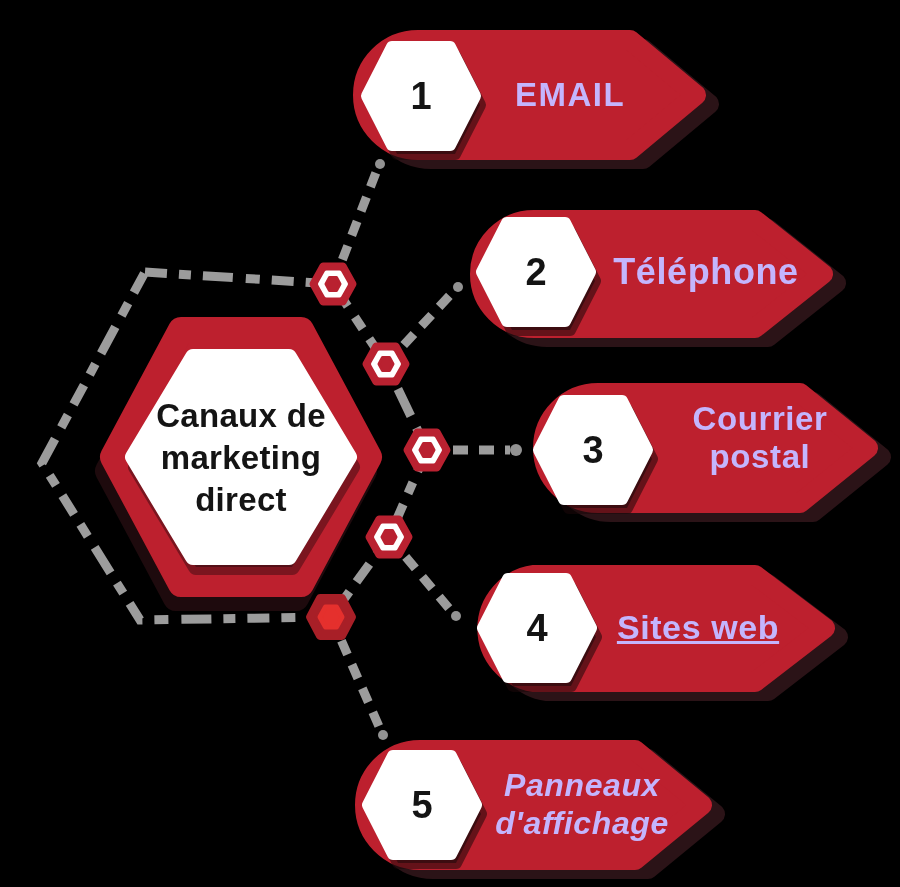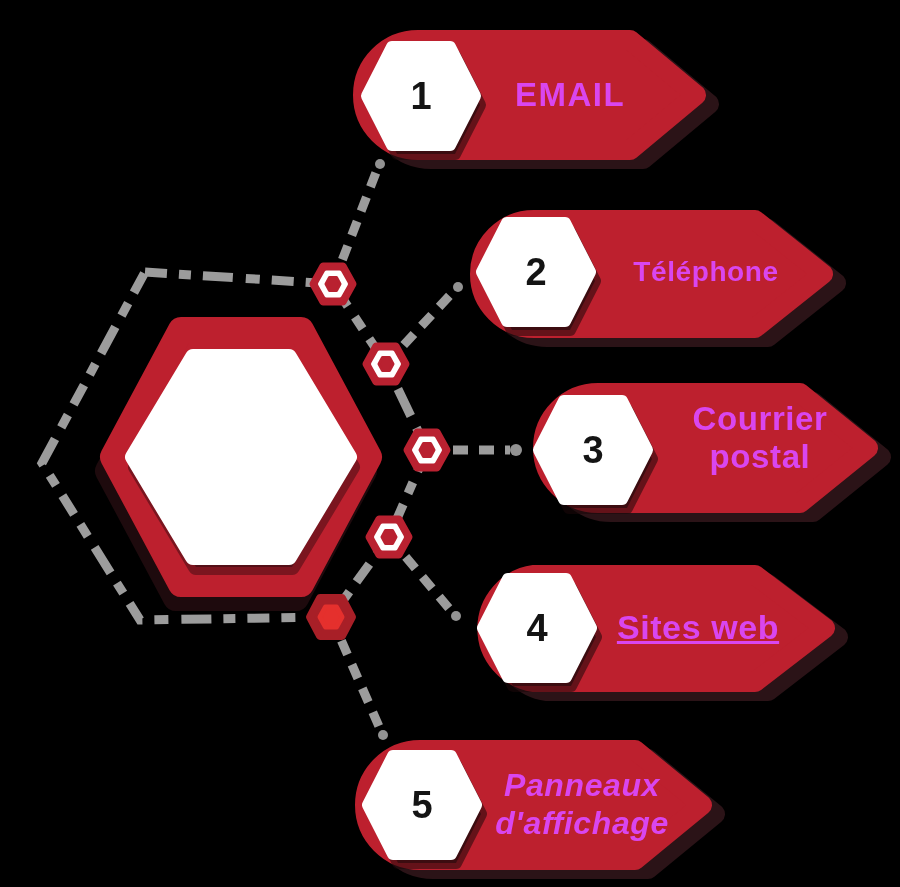--- a/index.html
+++ b/index.html
@@ -36,23 +36,23 @@
          text-align:center; white-space:pre-line; font-weight:700; }
   .center-title { left:101px; top:394px; width:280px; height:128px;
                   color:#141414; font-size:33px; line-height:42px; letter-spacing:0.3px; }
   .num { width:80px; height:60px; color:#141414; font-size:38px; }
   #num1 { left:381px; top:66px;  } 
   #num2 { left:496px; top:242px; }
   #num3 { left:553px; top:420px; }
   #num4 { left:497px; top:598px; }
   #num5 { left:382px; top:775px; }
 
-  .plabel { width:220px; color:#d946ef; font-size:33px; line-height:38px; letter-spacing:0.6px; }
+  .plabel { width:220px; color:#c4b5fd; font-size:33px; line-height:38px; letter-spacing:0.6px; }
   #label1 { left:460px; top:63px;  height:64px; letter-spacing:1.5px; }
-  #label2 { left:596px; top:240px; height:64px; font-size:28px; }
+  #label2 { left:596px; top:240px; height:64px; font-size:36px; }
   #label3 { left:650px; top:396px; height:84px; }
   #label4 { left:588px; top:595px; height:64px; font-size:34px;text-decoration:underline; }
   #label5 { left:472px; top:762px; height:84px; font-size:32px;font-style:italic; }
 </style>
 </head>
 <body>
 
 <div class="stage">
 
   <svg width="900" height="887" viewBox="0 0 900 887">
@@ -131,20 +131,23 @@
       <polygon class="node-outer" points="369,537 379,519 399,519 409,537 399,555 379,555"></polygon>
       <polygon class="node-white" points="376,537 382.5,525.5 395.5,525.5 402,537 395.5,548.5 382.5,548.5"></polygon>
       <polygon class="node-inner" points="382,537 385.5,530.5 392.5,530.5 396,537 392.5,543.5 385.5,543.5"></polygon>
     </g>
     <g>
       <polygon class="node-e-outer" points="310,617 320,598 342,598 352,617 342,636 320,636"></polygon>
       <polygon class="node-e-inner" points="320,617 325.5,607 336.5,607 342,617 336.5,627 325.5,627"></polygon>
     </g>
   </svg>
 
+  <div class="txt center-title">Canaux de
+marketing
+direct</div>
 
   <div id="num1" class="txt num">1</div>
   <div id="num2" class="txt num">2</div>
   <div id="num3" class="txt num">3</div>
   <div id="num4" class="txt num">4</div>
   <div id="num5" class="txt num">5</div>
 
   <div id="label1" class="txt plabel">EMAIL</div>
   <div id="label2" class="txt plabel">Téléphone</div>
   <div id="label3" class="txt plabel">Courrier

